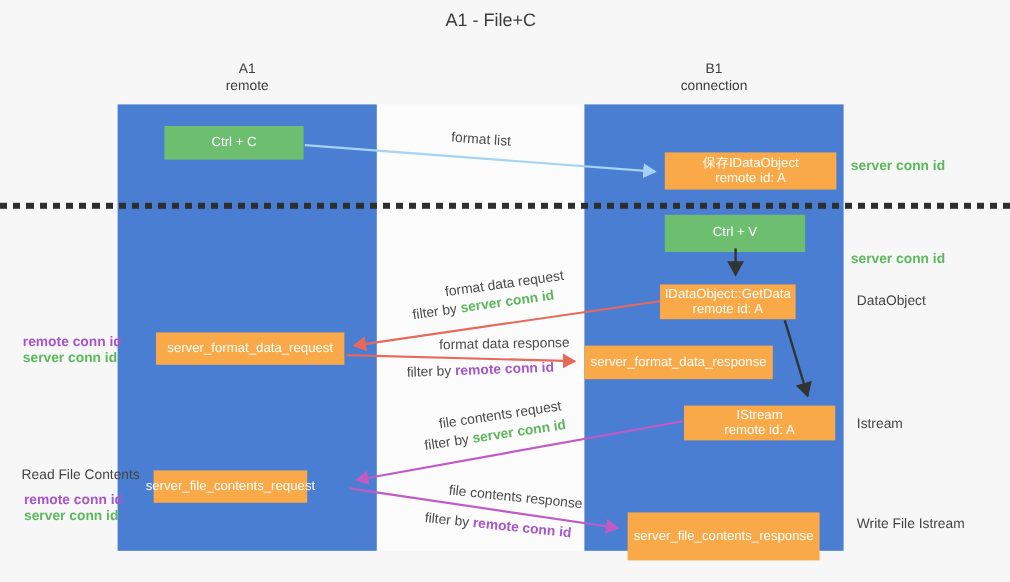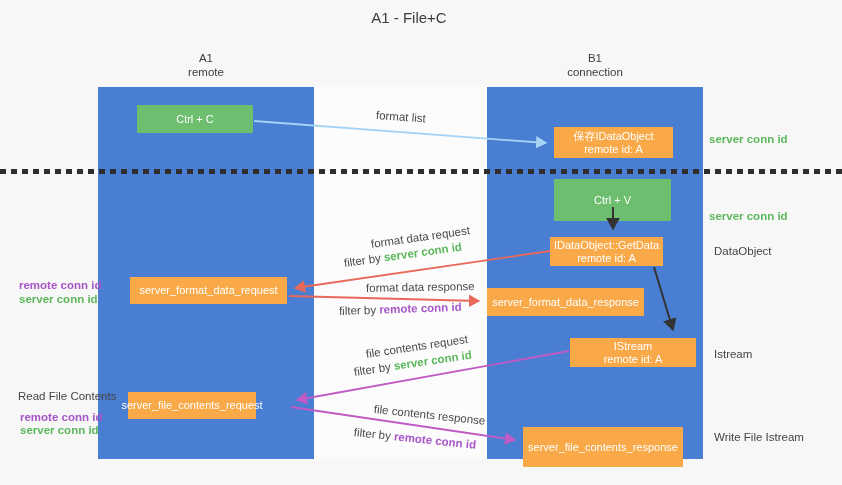--- a/index.html
+++ b/index.html
@@ -58,26 +58,26 @@
   <div class="lane"></div>
   <div class="lifeline left"></div>
   <div class="lifeline right"></div>
 
   <div class="dotted-line"></div>
 
   <div class="node green" style="left:137px;top:105px;width:116px;height:28px;">
     <div>Ctrl + C</div>
   </div>
 
-  <div class="node orange" style="left:554px;top:127px;width:119px;height:31px;">
+  <div class="node orange" style="left:554px;top:127px;width:143px;height:31px;">
     <div>保存IDataObject</div>
     <div>remote id: A</div>
   </div>
 
-  <div class="node green" style="left:554px;top:179px;width:117px;height:42px;justify-content:center;">
+  <div class="node green" style="left:554px;top:179px;width:117px;height:31px;justify-content:center;">
     <div>Ctrl + V</div>
   </div>
 
   <div class="node orange" style="left:550px;top:237px;width:113px;height:29px;">
     <div>IDataObject::GetData</div>
     <div>remote id: A</div>
   </div>
 
   <div class="node orange" style="left:487px;top:288px;width:157px;height:28px;">
     <div>server_format_data_response</div>

